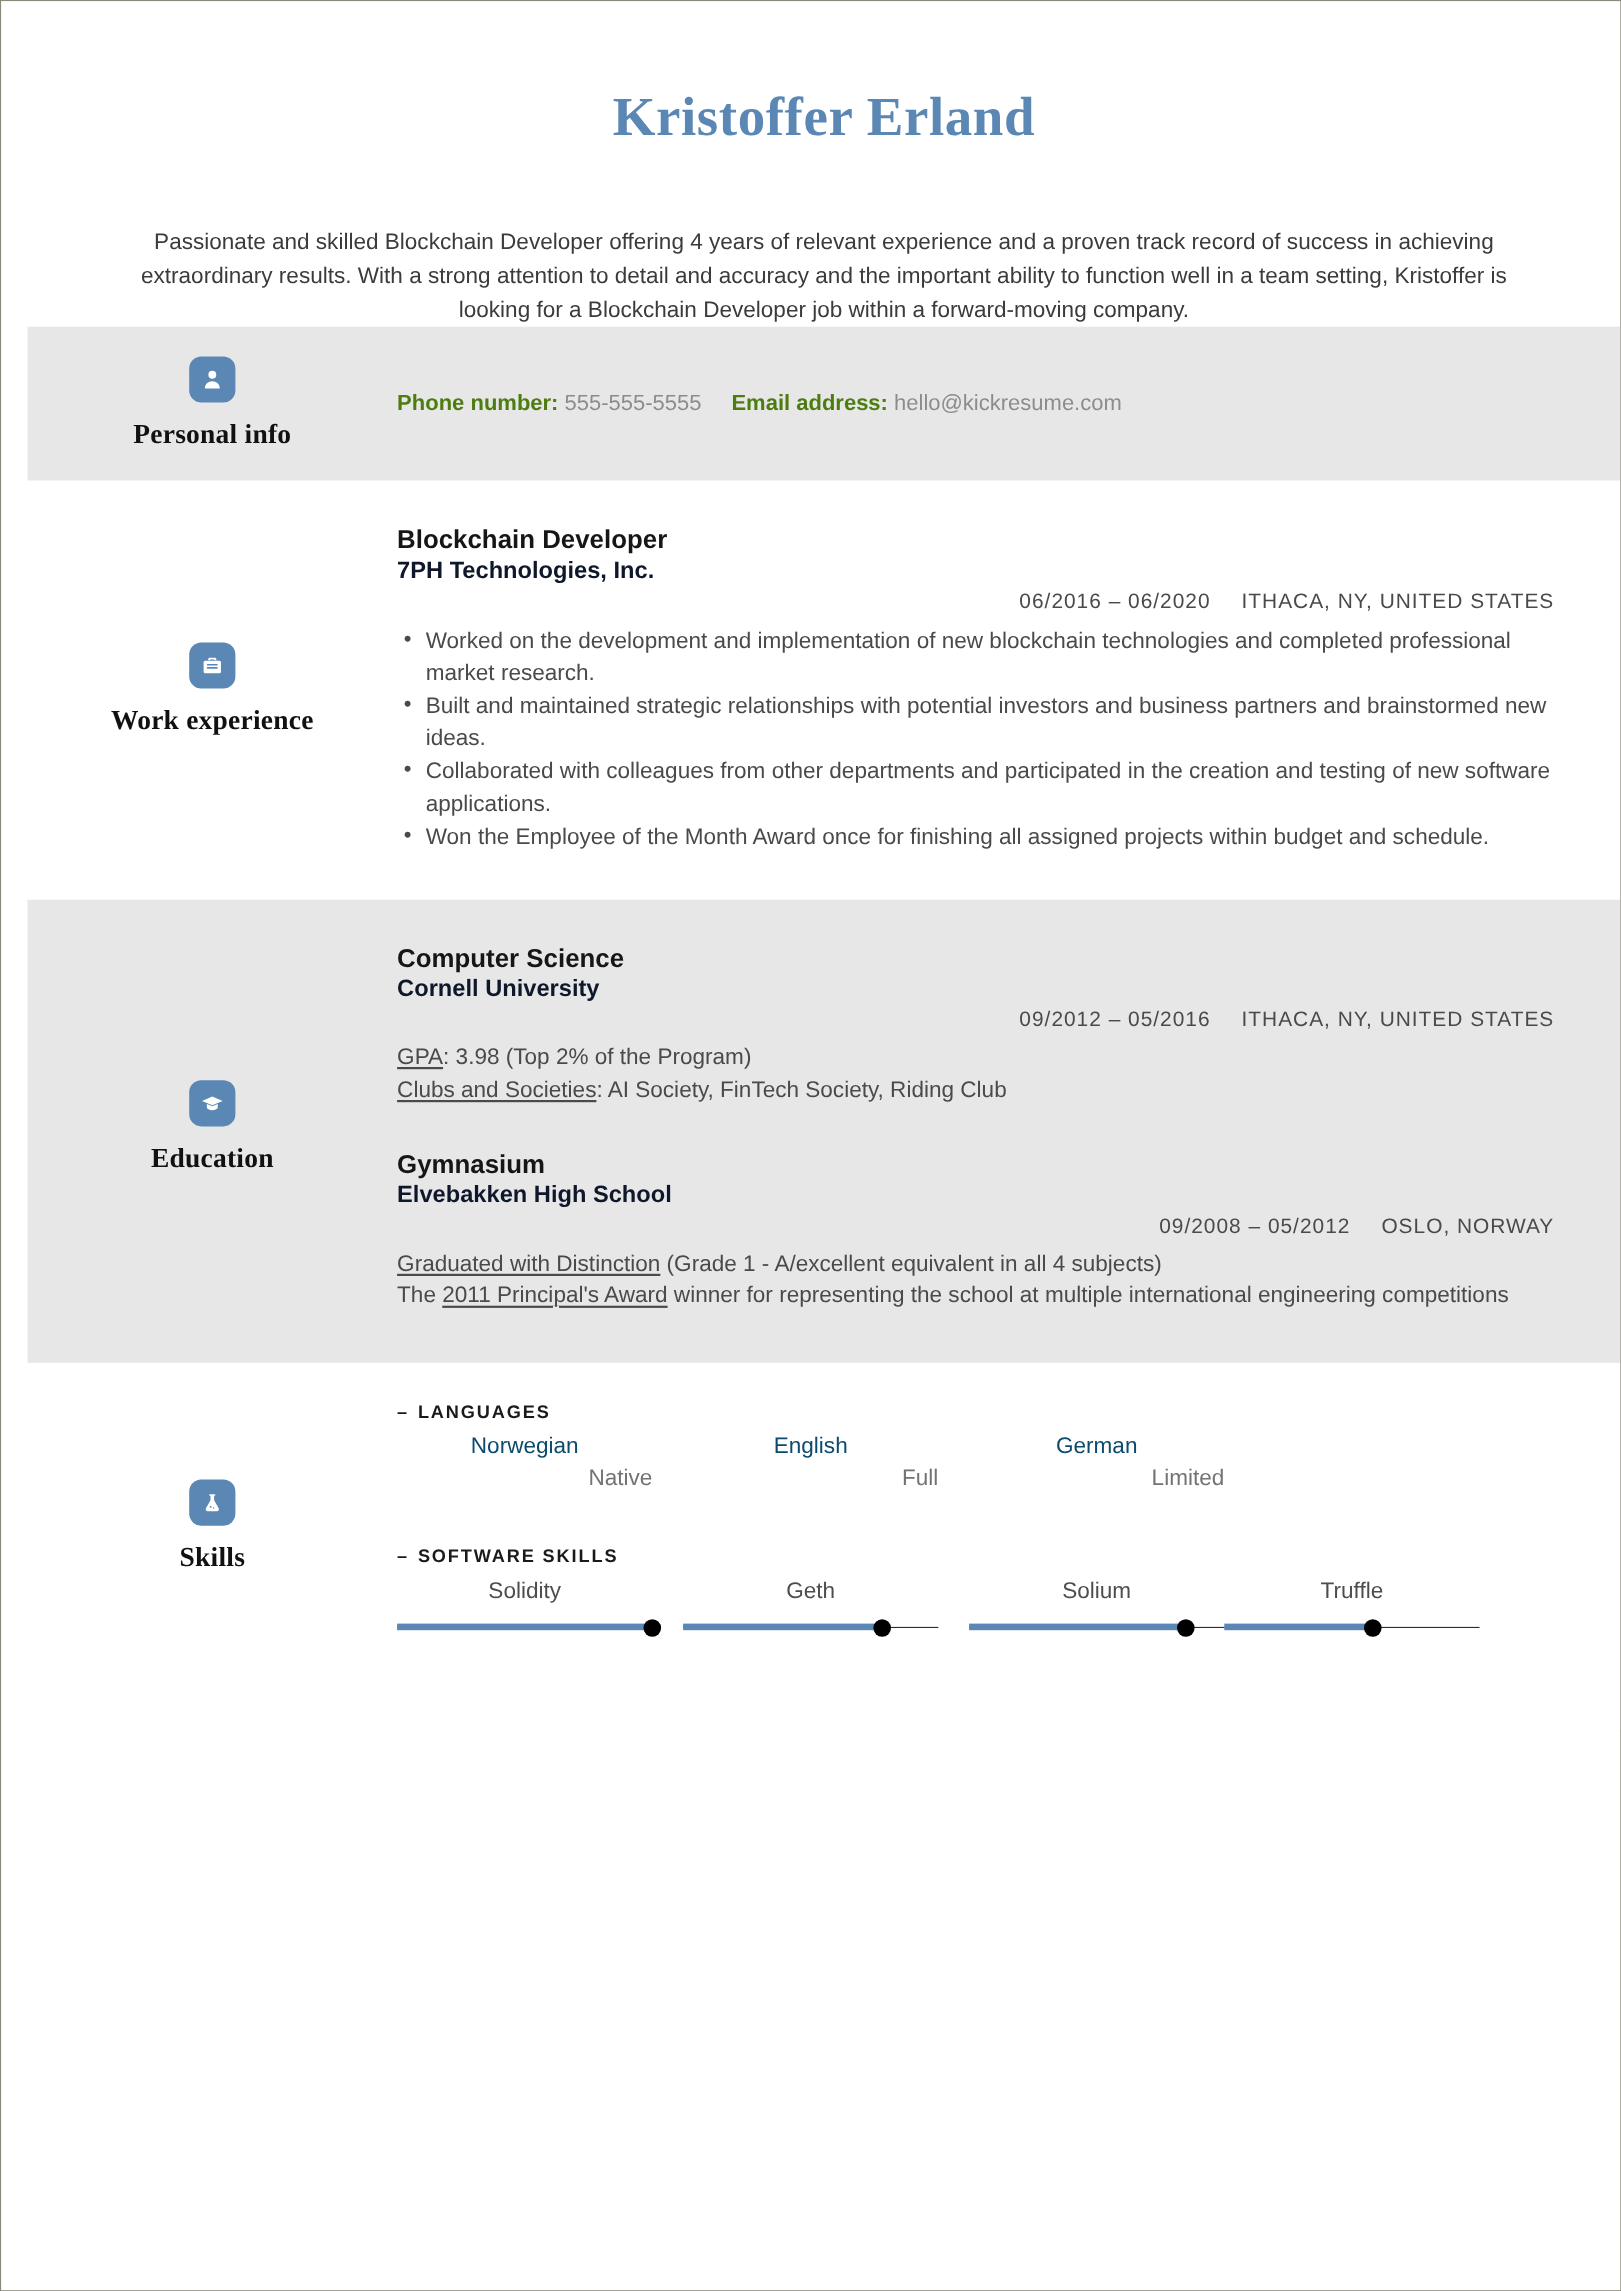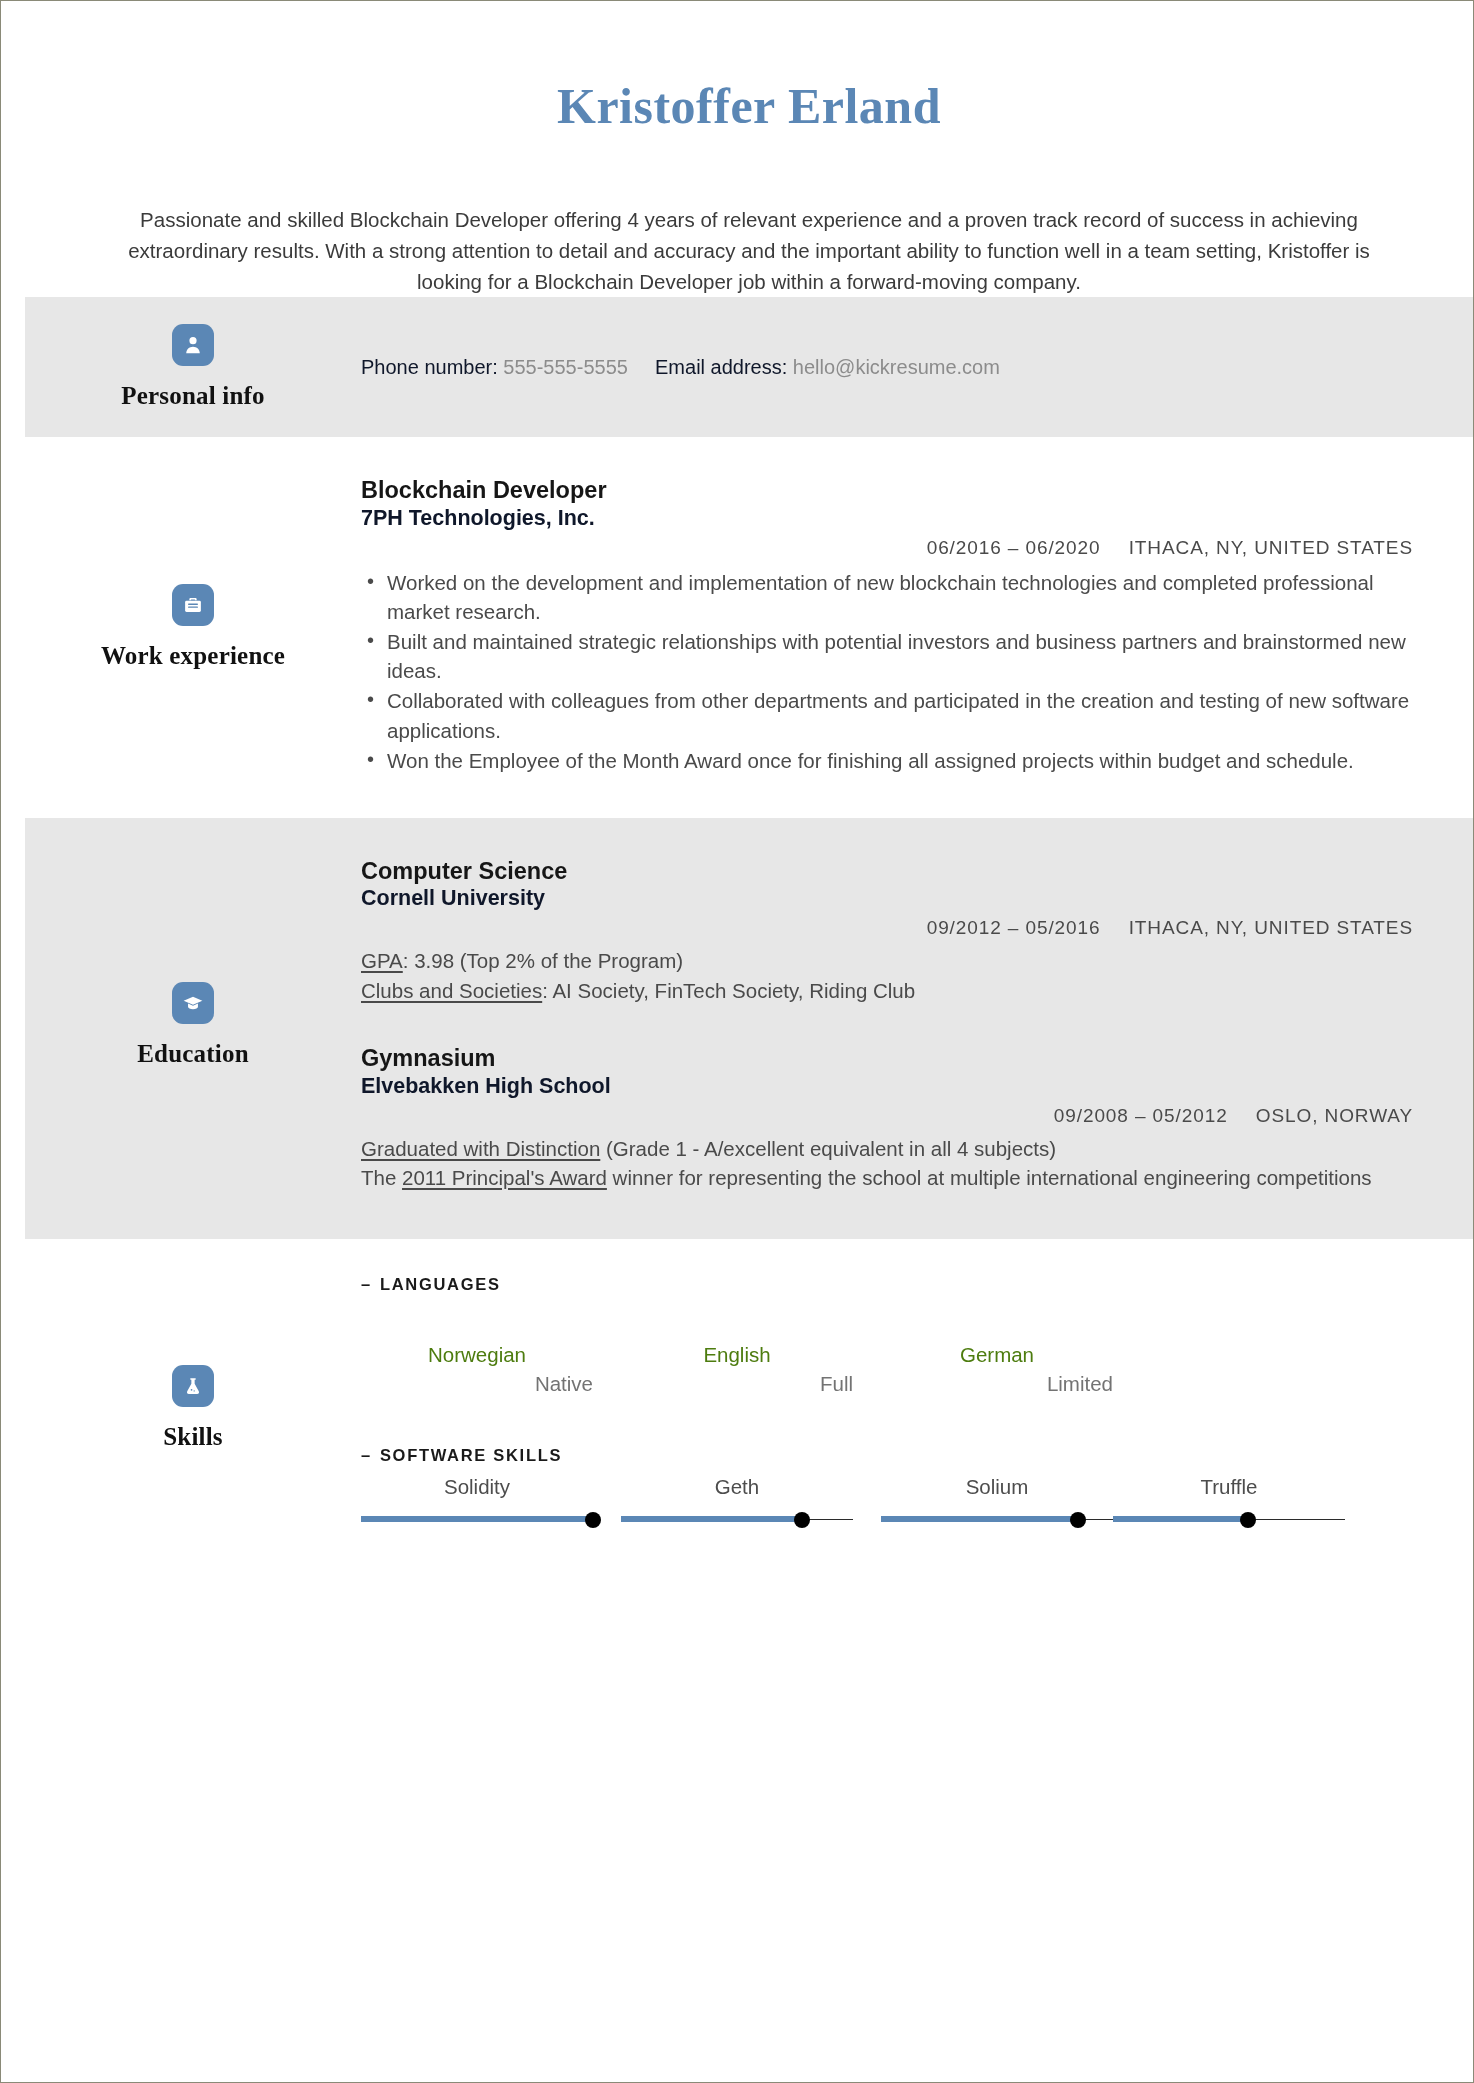--- a/index.html
+++ b/index.html
@@ -97,22 +97,22 @@
     display: flex;
     align-items: center;
     height: 100%;
   }
   .contact-line {
     font-size: 20px;
     color: #8c8c8c;
     white-space: nowrap;
   }
   .contact-line .lbl {
-    font-weight: normal;
-    color: #0f172a;
+    font-weight: bold;
+    color: #4d7c0f;
     margin-top: 19px;
   }
   .contact-gap { display: inline-block; width: 16px; }
 
   
   .sec-work { padding: 40px 0 42px 0; }
   .sec-edu  { padding: 40px 0 46px 0; }
 
   .entry { margin-bottom: 0; }
   .entry + .entry { margin-top: 40px; }
@@ -189,23 +189,22 @@
   .cell {
     width: 232px;
     margin-right: 28px;
     margin-bottom: 14px;
   }
   .cell:nth-child(3n) { margin-right: 0; }
 
   .lang-name {
     text-align: center;
     font-size: 20.5px;
-    color: #4d7c0f;
+    color: #0c4a6e;
     line-height: 1.3;
-    margin-top: 40px;
   }
   .lang-level {
     text-align: right;
     font-size: 20.5px;
     font-weight: normal;
     color: #737373;
     line-height: 1.35;
     margin-top: 2px;
   }
 

